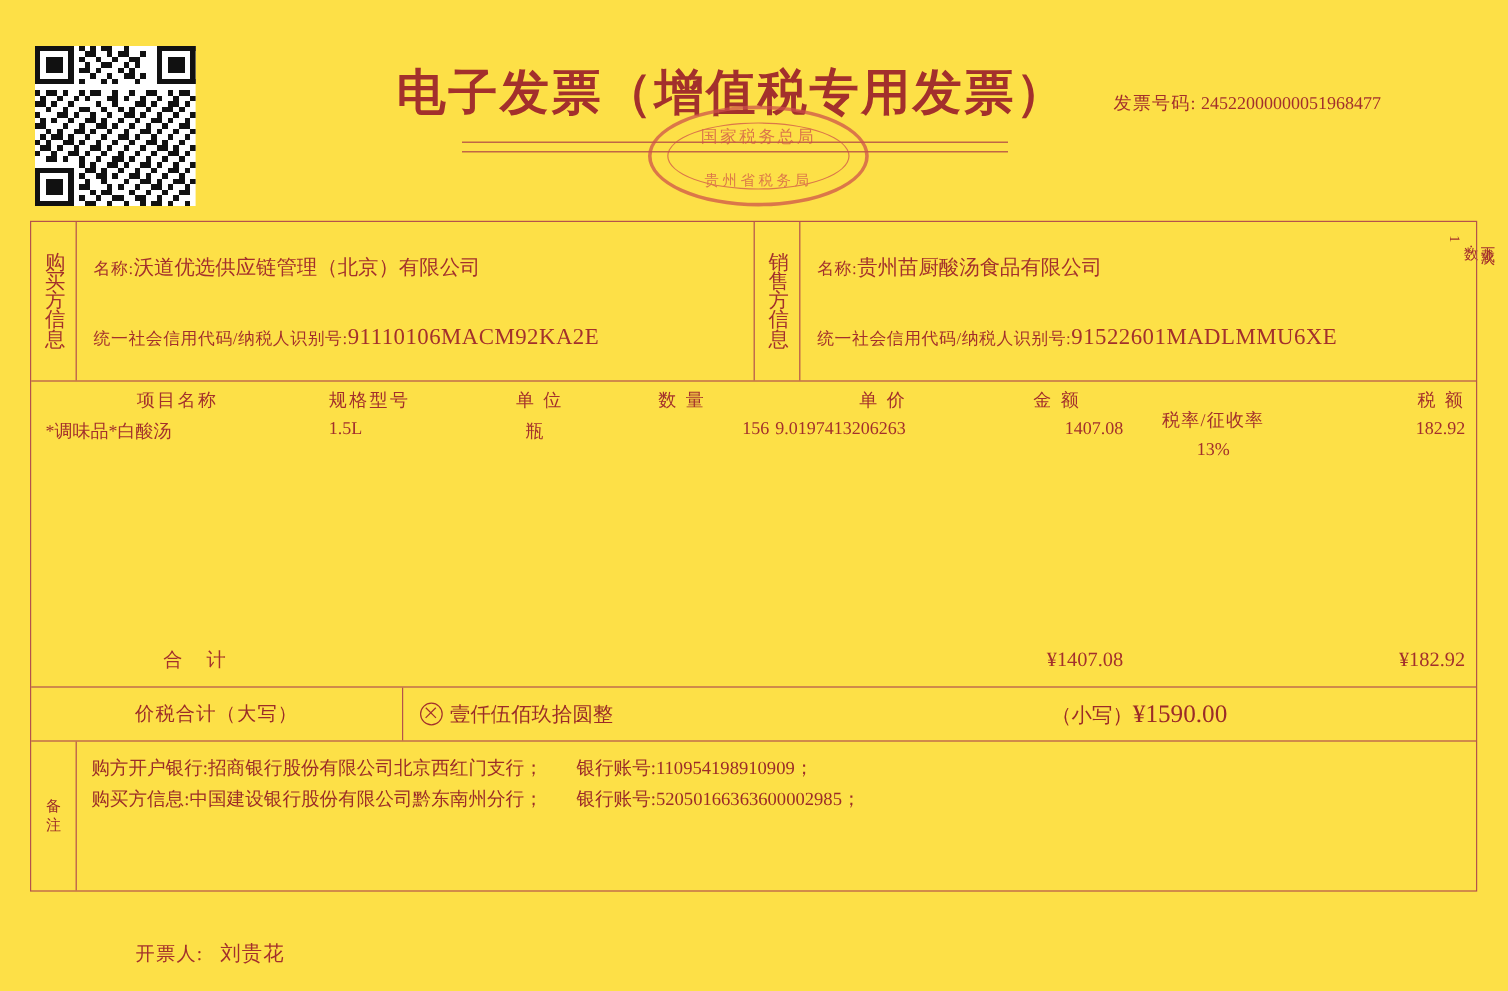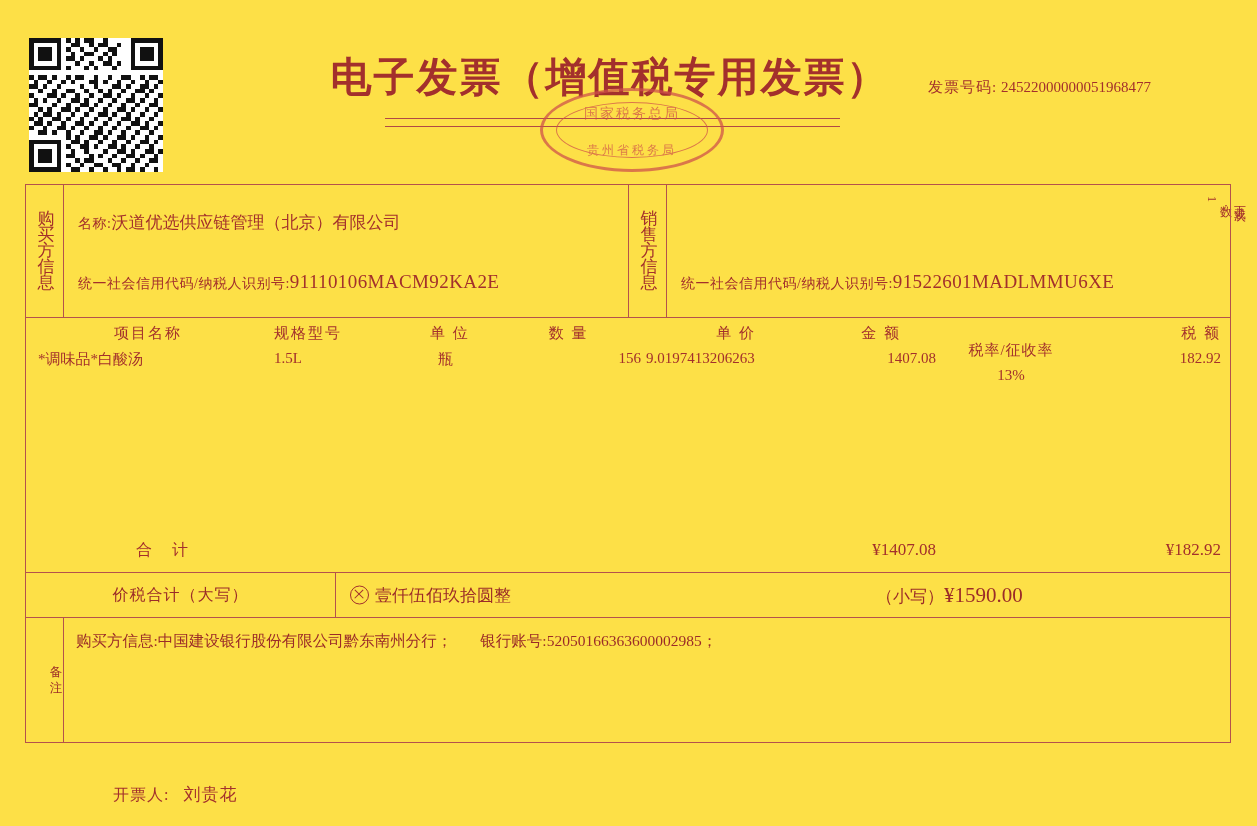--- a/index.html
+++ b/index.html
@@ -283,21 +283,21 @@
   
   .remark {
     display: flex;
     height: 124px;
   }
   .remark-tag {
     width: 38px;
     border-right: 1px solid #b4524c;
     display: flex;
     align-items: center;
-    justify-content: flex-end;
+    justify-content: center;
     font-size: 12.5px;
     line-height: 16px;
     box-sizing: border-box;
   }
   .remark-tag span { display:block; width: 14px; text-align:center; }
   .remark-body {
     flex: 1;
     padding: 10px 0 0 12px;
     font-size: 15.5px;
     line-height: 26px;
@@ -588,20 +588,23 @@
           <div class="party-row r2">
             <span class="k">统一社会信用代码/纳税人识别号:</span><span class="v code">91110106MACM92KA2E</span>
           </div>
         </div>
       </div>
       <div class="party">
         <div class="party-tag">
           <span>销售方信息</span>
         </div>
         <div class="party-body">
+          <div class="party-row r1">
+            <span class="k">名称:</span><span class="v">贵州苗厨酸汤食品有限公司</span>
+          </div>
           <div class="party-row r2">
             <span class="k">统一社会信用代码/纳税人识别号:</span><span class="v code">91522601MADLMMU6XE</span>
           </div>
         </div>
       </div>
     </div>
 
     <div class="items">
       <div class="items-head">
         <span class="c c-name h">项目名称</span>
@@ -642,20 +645,23 @@
         </div>
       </div>
     </div>
 
     <div class="remark">
       <div class="remark-tag">
         <span>备注</span>
       </div>
       <div class="remark-body">
         <div class="remark-line">
+          <span>购方开户银行:</span><span>招商银行股份有限公司北京西红门支行；</span><span class="gap"></span><span>银行账号:</span><span>110954198910909；</span>
+        </div>
+        <div class="remark-line">
           <span>购买方信息:</span><span>中国建设银行股份有限公司黔东南州分行；</span><span class="gap"></span><span>银行账号:</span><span>52050166363600002985；</span>
         </div>
       </div>
     </div>
 
   </div>
 
   <div class="footer">
     <span>开票人:</span><span class="name">刘贵花</span>
   </div>

